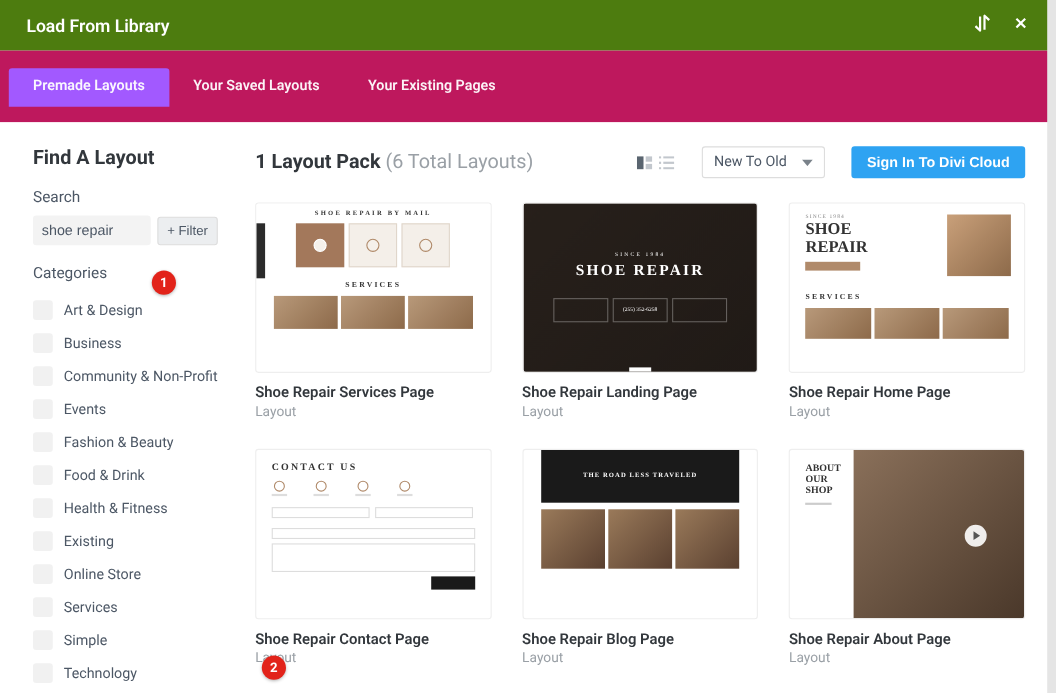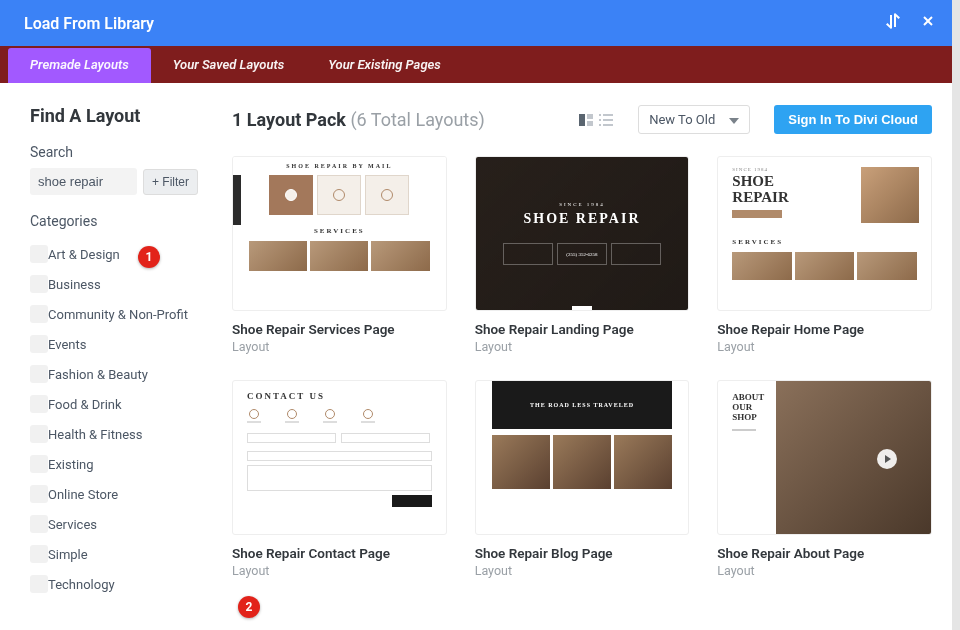--- a/index.html
+++ b/index.html
@@ -1,34 +1,34 @@
 <!DOCTYPE html>
 <html><head>
   <meta charset="utf-8">
   <style>
     * { margin: 0; padding: 0; box-sizing: border-box; }
     body { font-family: -apple-system, BlinkMacSystemFont, "Segoe UI", Roboto, Helvetica, Arial, sans-serif; background: #fff; color: #333; }
     .modal { width: 960px; height: 630px; margin: 0 auto; background: #fff; display: flex; flex-direction: column; position: relative; }
-    .header { background: #3b82f6; color: #fff; padding: 13px 24px; display: flex; align-items: center; justify-content: space-between; }
+    .header { background: #4d7c0f; color: #fff; padding: 13px 24px; display: flex; align-items: center; justify-content: space-between; }
     .header-title { font-weight: 600; font-size: 16px; }
     .header-icons { display: flex; gap: 18px; align-items: center; }
     .header-icons svg { width: 16px; height: 16px; fill: #fff; cursor: pointer; }
-    .tabs { background: #7f1d1d; display: flex; padding: 0 8px; font-style: italic; }
+    .tabs { background: #be185d; display: flex; padding: 14px 8px; }
     .tab { padding: 11px 22px; font-size: 13px; font-weight: 600; color: rgba(255,255,255,0.95); cursor: pointer; }
     .tab.active { background: #A259FF; border-radius: 3px 3px 0 0; margin-top: 2px; padding-top: 9px; }
     .content { flex: 1; display: flex; overflow: hidden; }
     .sidebar { width: 220px; padding: 22px 22px 0 30px; overflow-y: auto; }
     .sidebar h2 { font-size: 18px; font-weight: 700; color: #32373c; margin-bottom: 18px; }
     .sidebar-section-label { font-size: 14px; color: #4c5765; margin-bottom: 8px; }
     .search-row { display: flex; align-items: center; gap: 6px; margin-bottom: 18px; position: relative; }
     .search-input { flex: 1; border: none; background: #f3f3f3; padding: 6px 8px; font-size: 13px; color: #4c5765; border-radius: 3px; outline: none; min-width: 0; }
     .filter-btn { background: #eceef0; border: 1px solid #ddd; border-radius: 3px; padding: 5px 8px; font-size: 12px; color: #4c5765; cursor: pointer; white-space: nowrap; }
     .categories { }
     .categories-label { font-size: 14px; color: #4c5765; margin-bottom: 10px; }
-    .cat-item { display: flex; align-items: center; gap: 0; padding: 6px 0; font-size: 13px; color: #4c5765; cursor: pointer; }
+    .cat-item { display: flex; align-items: center; gap: 10px; padding: 6px 0; font-size: 13px; color: #4c5765; cursor: pointer; }
     .cat-check { width: 18px; height: 18px; background: #f1f1f1; border-radius: 3px; }
     .main { flex: 1; padding: 22px 28px 0 12px; overflow-y: auto; position: relative; }
     .main-top { display: flex; align-items: center; justify-content: space-between; margin-bottom: 22px; }
     .main-title { font-size: 18px; font-weight: 700; color: #32373c; }
     .main-title .total { font-weight: 400; color: #9aa0a6; }
     .main-controls { display: flex; align-items: center; gap: 24px; }
     .view-toggle { display: flex; gap: 4px; }
     .vt-btn { width: 16px; height: 14px; display: inline-flex; align-items: center; justify-content: center; }
     .sort-select { display: inline-flex; align-items: center; gap: 14px; border: 1px solid #ddd; border-radius: 3px; padding: 6px 10px; font-size: 13px; color: #4c5765; cursor: pointer; background: #fff; }
     .signin-btn { background: #2EA3F2; color: #fff; border: none; border-radius: 3px; padding: 7px 14px; font-size: 13px; font-weight: 600; cursor: pointer; }

